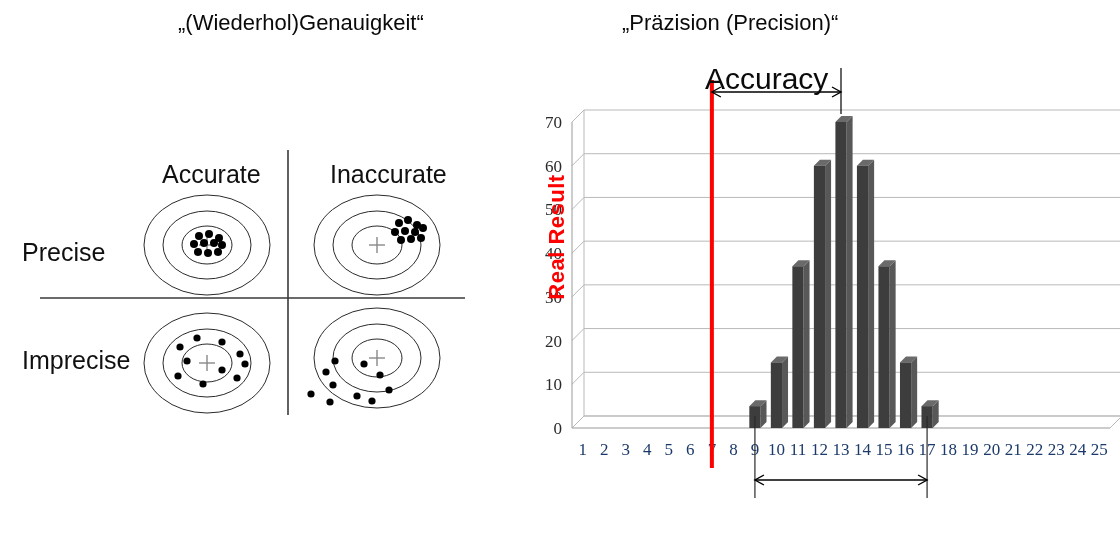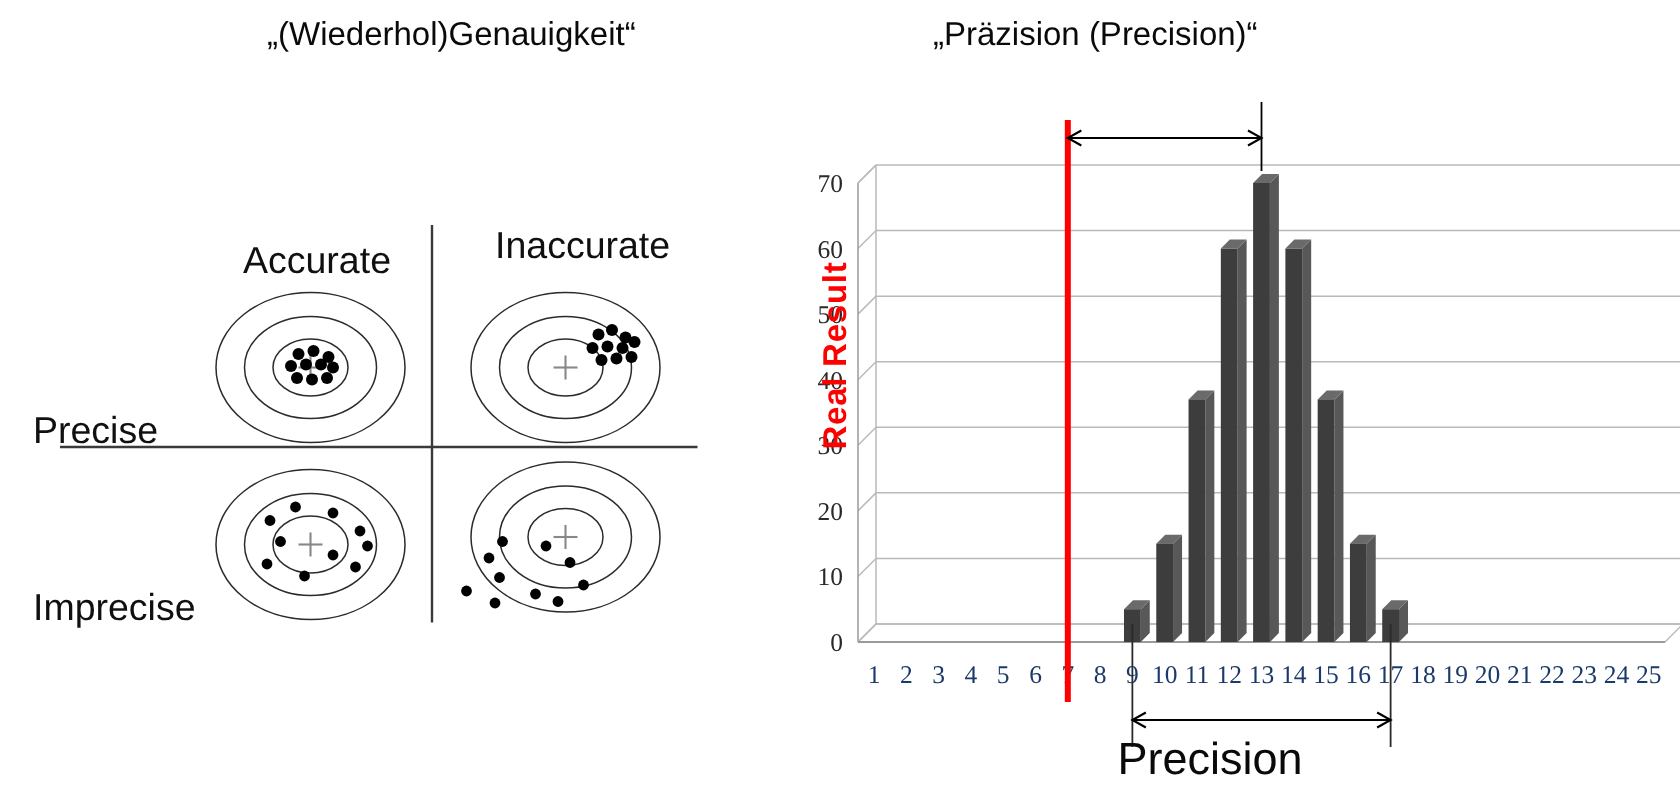--- a/index.html
+++ b/index.html
@@ -40,23 +40,23 @@
   #quadrant svg { display: block; }
 
   .q-label {
     position: absolute;
     font-size: 25px;
     line-height: 24px;
     color: #101010;
     white-space: nowrap;
   }
   #label-accurate   { left: 162px; top: 22px; }
-  #label-inaccurate { left: 330px; top: 12px; }
-  #label-precise    { left: 22px;  top: 100px; margin-top: 35px; }
-  #label-imprecise  { left: 22px;  top: 208px; margin-top: 45px; }
+  #label-inaccurate { left: 330px; top: 22px; }
+  #label-precise    { left: 22px;  top: 100px; }
+  #label-imprecise  { left: 22px;  top: 208px; }
 
   
   #chart {
     position: absolute;
     left: 510px;
     top: 40px;
     width: 610px;
     height: 493px;
   }
   #chart svg { display: block; }
@@ -298,17 +298,17 @@
         <polyline points="322,47 331,52 322,57" fill="none" stroke="#000" stroke-width="1.4"></polyline>
         <line x1="331" y1="28" x2="331" y2="74" stroke="#000" stroke-width="1.2"></line>
         <line x1="244.92" y1="376" x2="244.92" y2="458" stroke="#2a2a2a" stroke-width="1.2"></line>
         <line x1="417.08" y1="376" x2="417.08" y2="458" stroke="#2a2a2a" stroke-width="1.2"></line>
         <line x1="244.92" y1="440" x2="417.08" y2="440" stroke="#000" stroke-width="1.4"></line>
         <polyline points="253.92,435 244.92,440 253.92,445" fill="none" stroke="#000" stroke-width="1.4"></polyline>
         <polyline points="408.08,435 417.08,440 408.08,445" fill="none" stroke="#000" stroke-width="1.4"></polyline>
       </g>
   </svg>
 
-
-  <div class="chart-caption" id="caption-precision">Precision</div>
+  <div class="chart-caption" id="caption-accuracy">Accuracy</div>
+
 
   <div id="label-real-result">Real Result</div>
 </div>
 
 </body></html>

